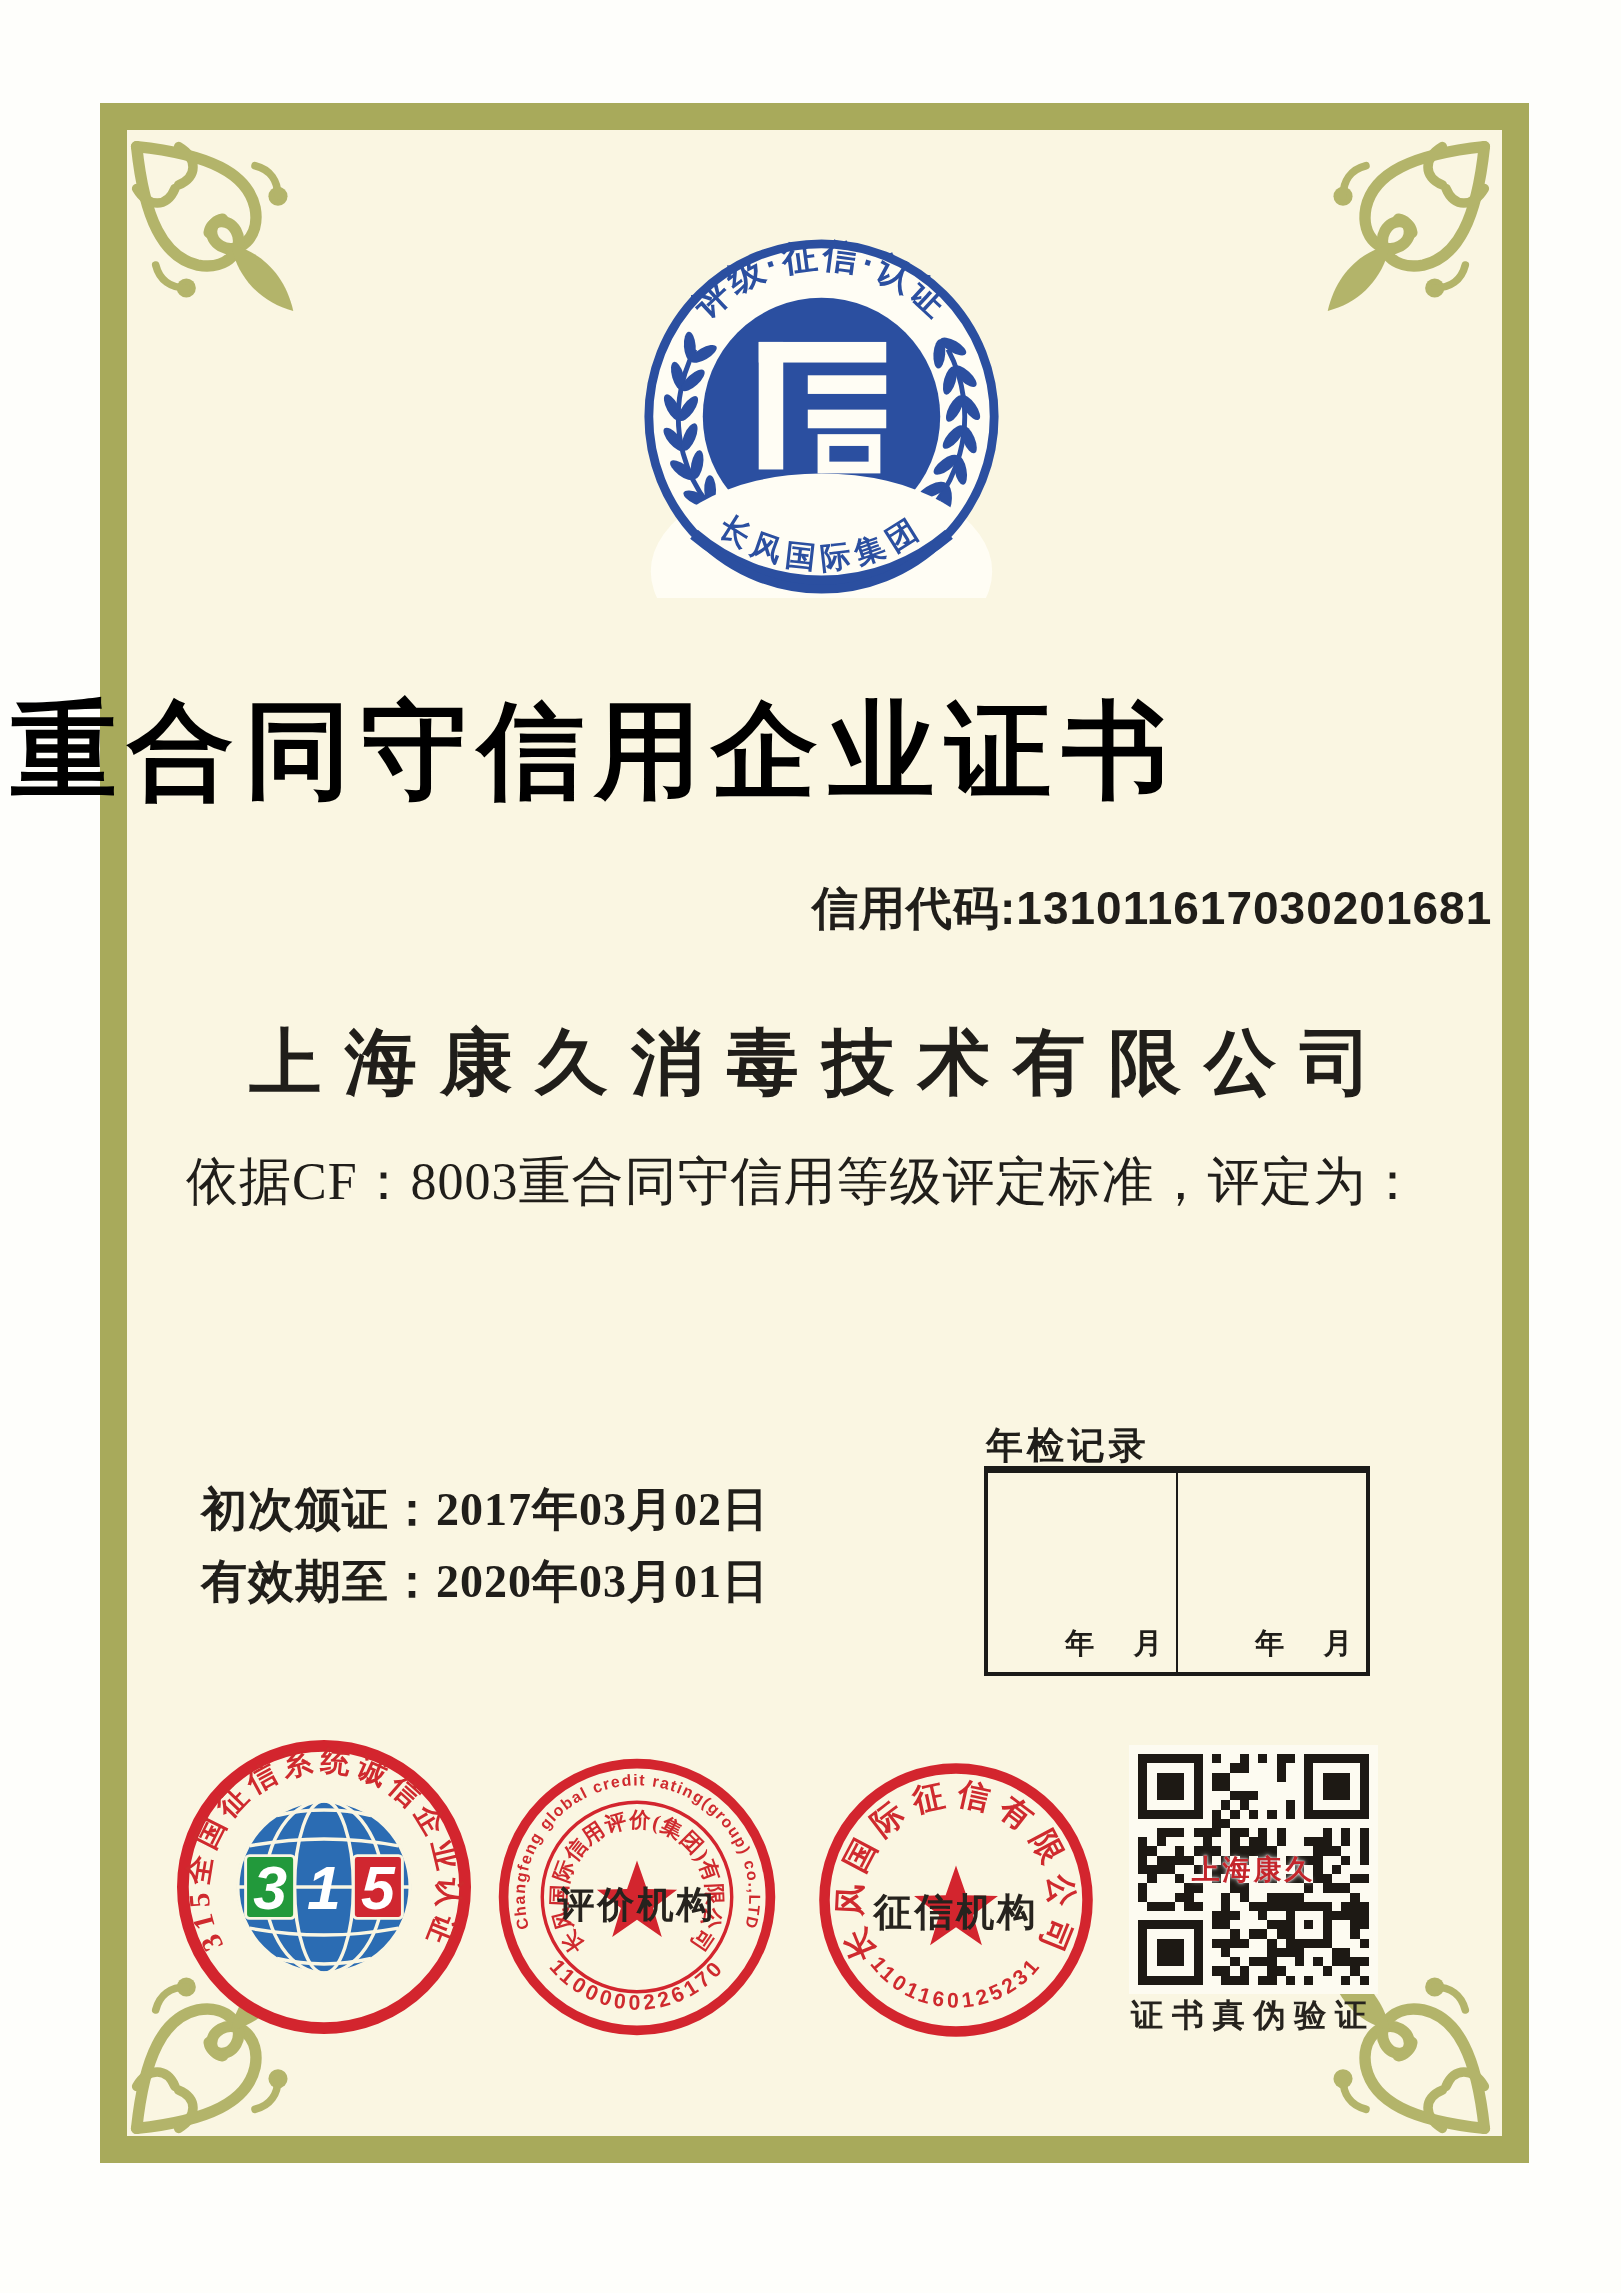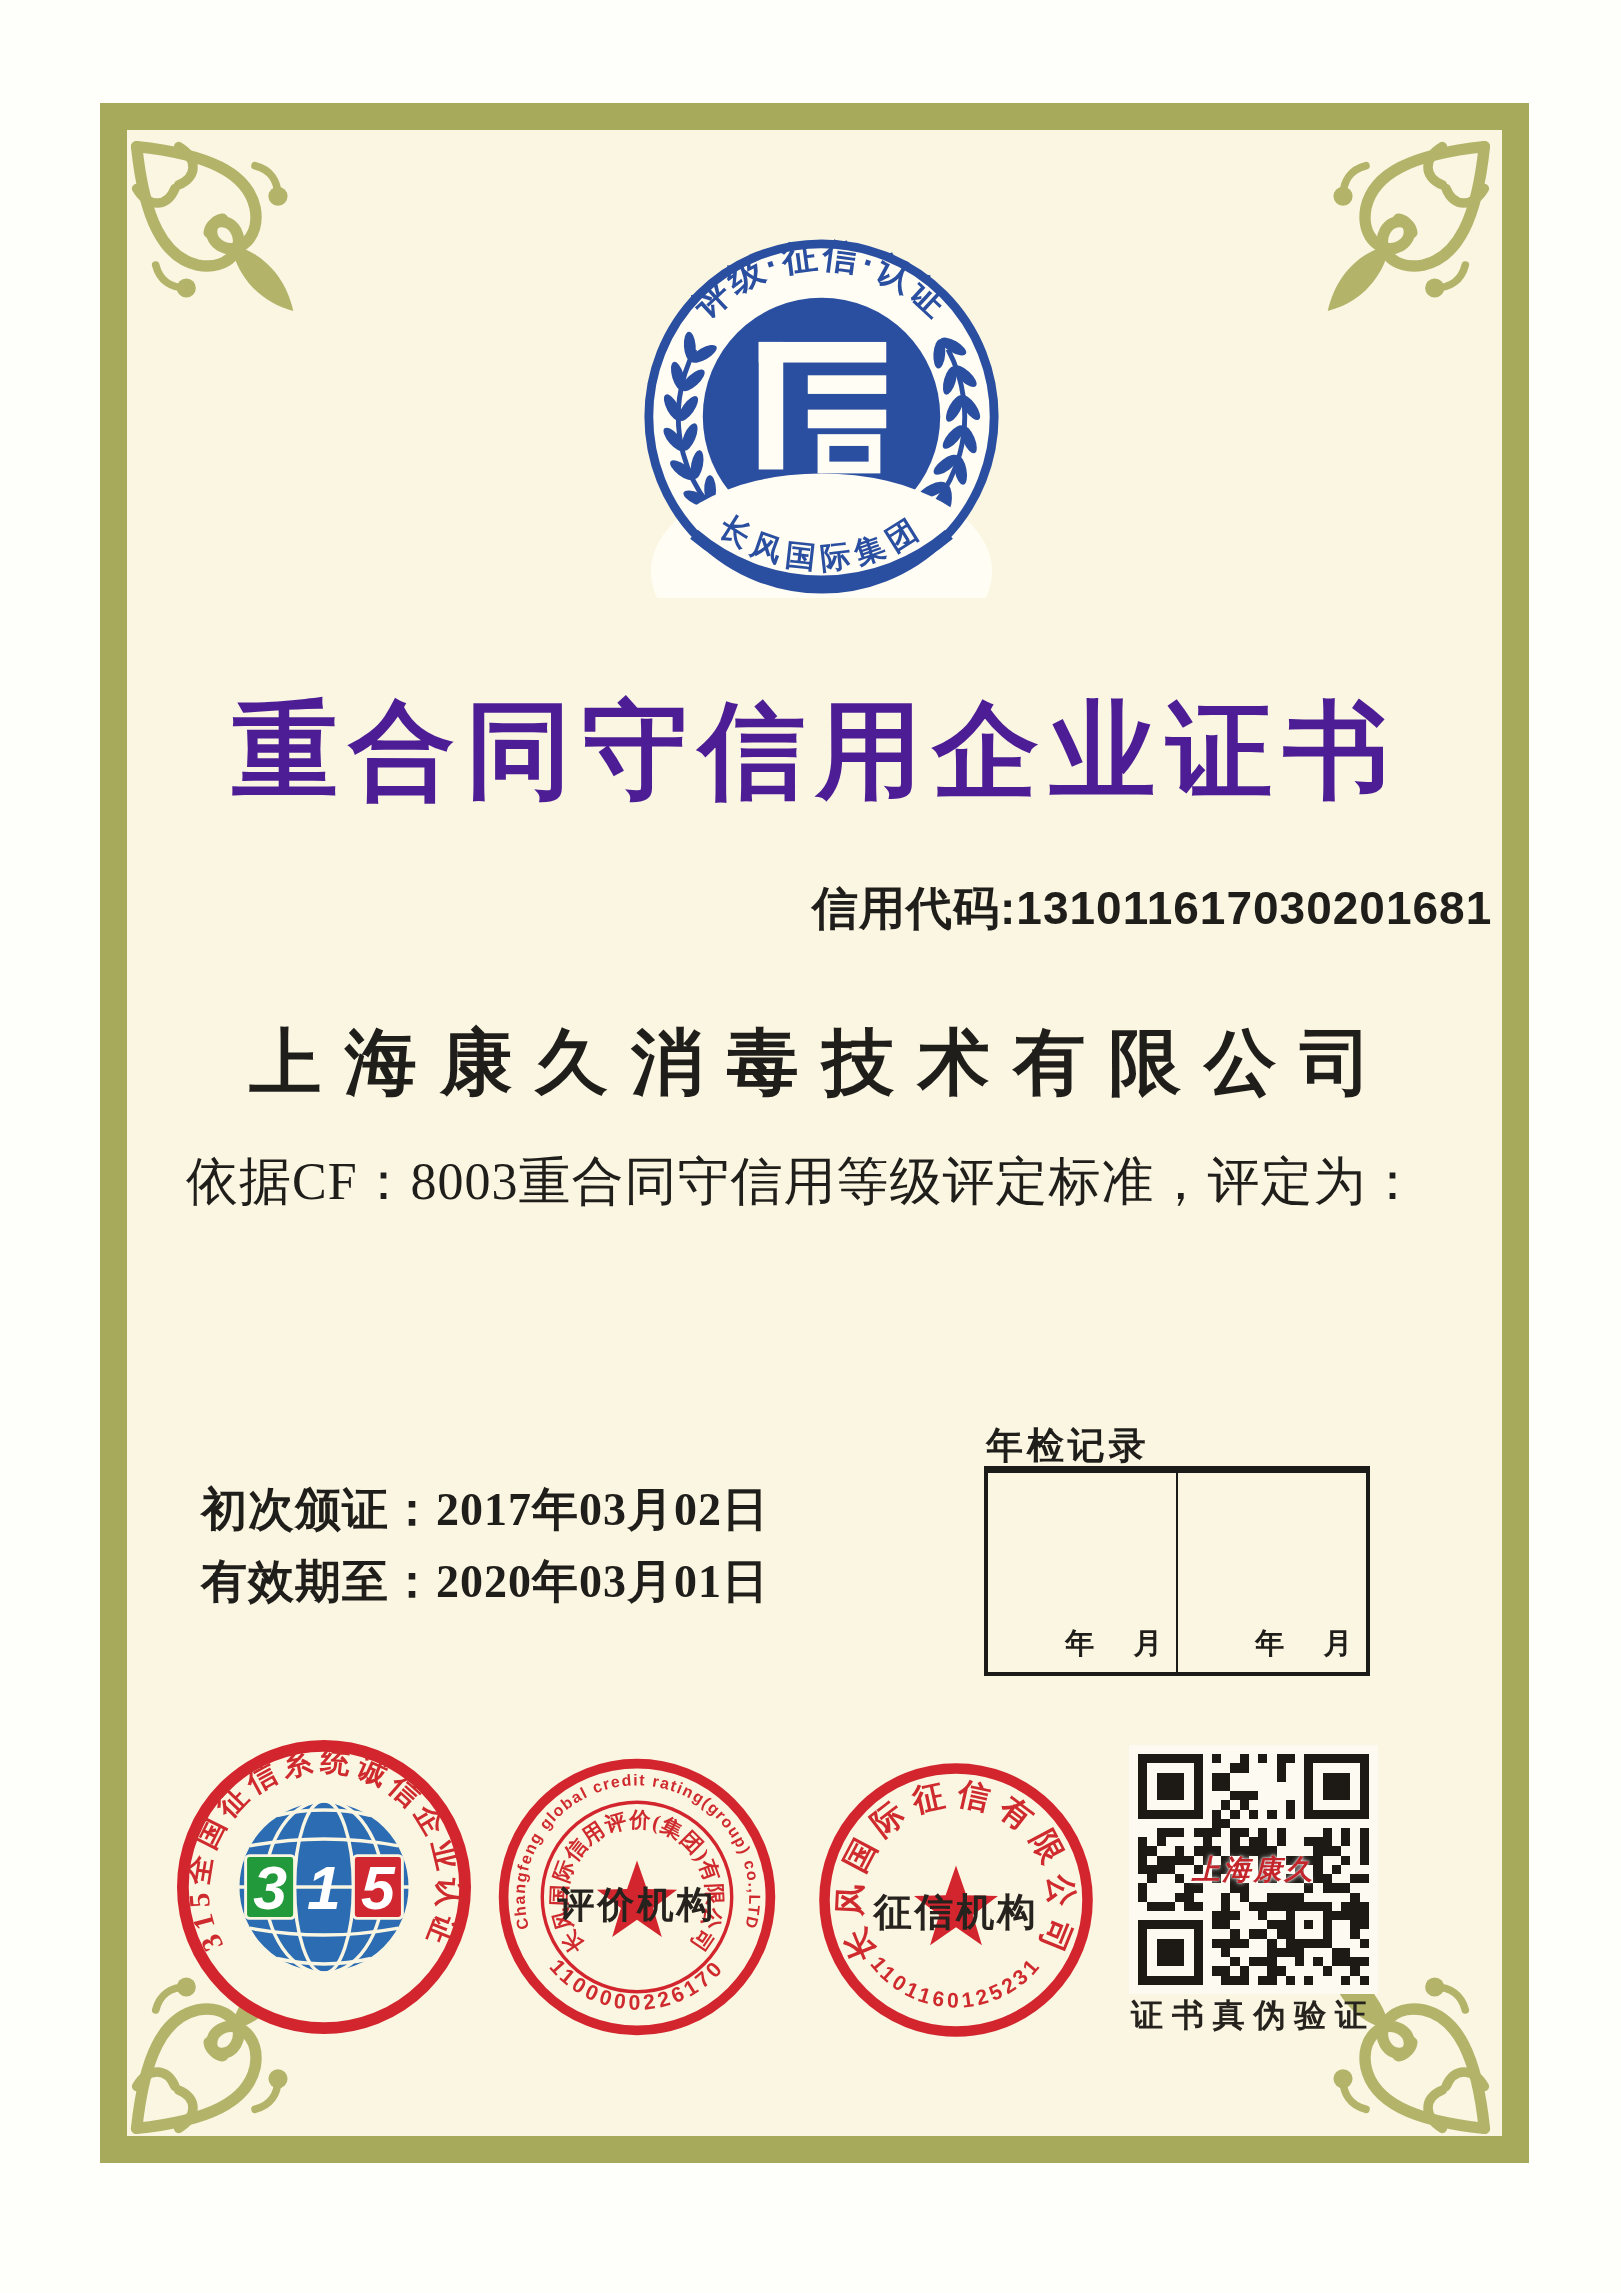--- a/index.html
+++ b/index.html
@@ -8,22 +8,22 @@
   .sans{font-family:"Liberation Sans","DejaVu Sans",sans-serif;}
   .serif{font-family:"Liberation Serif","DejaVu Serif",serif;}
   .frame{position:absolute;left:100px;top:103px;width:1429px;height:2060px;
          border:27.4px solid #a8aa5b;background:#faf6e2;box-sizing:border-box;}
   .flourish{position:absolute;width:191px;height:191px;}
   .fl-tl{left:129px;top:139px;}
   .fl-tr{left:1301px;top:139px;transform:scaleX(-1);}
   .fl-bl{left:129px;top:1945px;transform:scaleY(-1);}
   .fl-br{left:1301px;top:1945px;transform:scale(-1,-1);}
   .emblem{position:absolute;left:640px;top:235px;width:363px;height:363px;}
-  .title{position:absolute;left:0;right:0;top:680px;text-align:center;font-size:106px;
-         font-weight:900;letter-spacing:10.8px;padding-left:10.8px;color:#4c1d95;}
+  .title{position:absolute;left:0;right:0;top:680px;font-size:106px;
+         font-weight:900;letter-spacing:10.8px;padding-left:10.8px;color:#000000;}
   .credit-code{position:absolute;left:812px;top:834px;font-size:46px;font-weight:bold;
          letter-spacing:1px;color:#201e1a;margin-top:44px;}
   .company{position:absolute;left:0;right:0;top:1015px;text-align:center;font-size:72px;
          font-weight:900;letter-spacing:23.5px;padding-left:23.5px;color:#201e1a;}
   .basis{position:absolute;left:186px;top:1147px;font-size:52px;font-weight:normal;
          letter-spacing:1px;color:#201e1a;}
   .rating{position:absolute;left:0;right:0;top:1251px;text-align:center;font-size:93px;
          font-weight:900;letter-spacing:4.9px;padding-left:4.9px;color:#c42126;}
   .annual-label{position:absolute;left:986px;top:1421px;font-size:37px;font-weight:bold;
          letter-spacing:3.9px;color:#201e1a;}
@@ -35,21 +35,21 @@
   .cell-ym{position:absolute;bottom:7.8px;right:9.8px;font-size:29px;font-weight:bold;
          color:#201e1a;display:flex;}
   .cell-ym .ym-month{margin-left:39px;margin-right:3.9px;}
   .date-line{position:absolute;left:201px;font-size:46px;font-weight:bold;color:#201e1a;
          letter-spacing:1px;}
   .dl-1{top:1479px;} .dl-2{top:1551px;} .dl-3{top:1615px;}
   .seal{position:absolute;}
   .seal-315{left:177px;top:1740px;width:294px;height:294px;}
   .seal-rate{left:492px;top:1752px;width:290px;height:290px;}
   .seal-credit{left:812px;top:1756px;width:288px;height:288px;}
-  .qr{position:absolute;left:1129px;top:1745px;width:249px;height:187px;font-style:italic;}
+  .qr{position:absolute;left:1129px;top:1745px;width:249px;height:187px;}
   .qr svg{display:block;width:249px;height:249px;}
   .qr-overlay{position:absolute;left:0;right:0;top:106px;text-align:center;font-size:28px;
          font-weight:bold;letter-spacing:2.9px;color:#c4252b;
          text-shadow:0 0 4.9px rgba(255,255,255,.95),0 0 2px #ffffff;}
   .qr-caption{position:absolute;left:1120px;top:1994px;width:267px;text-align:center;
          font-size:32px;font-weight:bold;letter-spacing:8.8px;color:#26231e;}
   svg text{dominant-baseline:auto;}
 </style>
 </head>
 <body>

